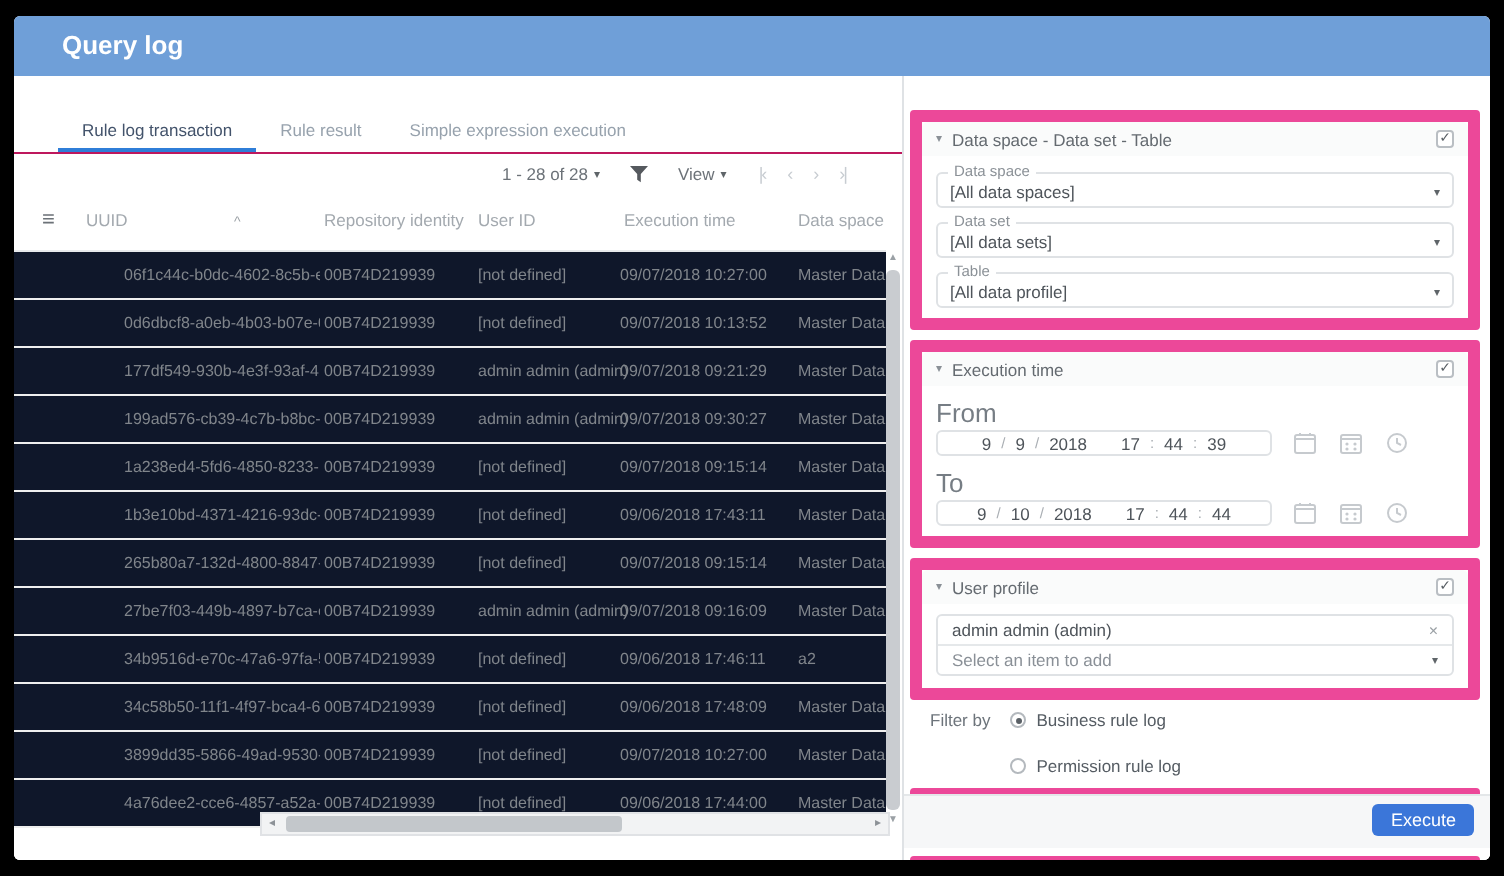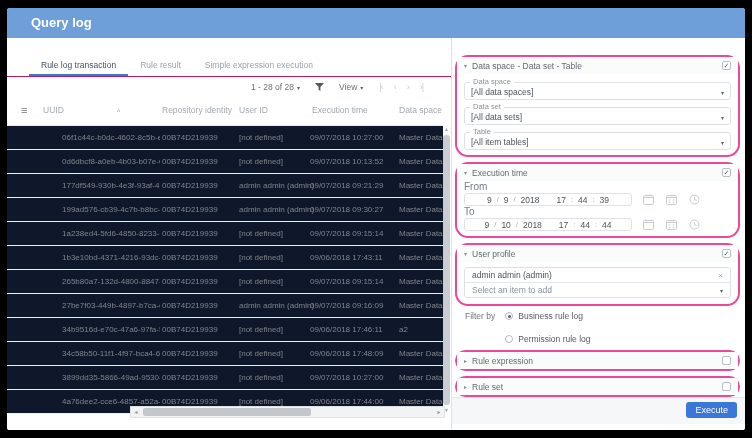--- a/index.html
+++ b/index.html
@@ -51,33 +51,33 @@
   .vsarrow{font-size:5px;color:#9aa0a5;line-height:7px}
   .vthumb{width:7px;flex:1;background:#c9ccd0;border-radius:3px;margin:2px 0}
   .hscroll{position:absolute;left:123px;top:368px;width:315px;height:12px;background:#f2f3f4;
            border:1px solid #e0e2e5;box-sizing:border-box;display:flex;align-items:center;z-index:5}
   .harrow{font-size:6px;color:#8d9297;width:10px;text-align:center;line-height:10px}
   .htrack{flex:1;position:relative;height:100%}
   .hthumb{position:absolute;left:2px;top:1px;bottom:1px;width:168px;background:#c3c7cb;border-radius:2px}
 
   
   .rp{position:absolute;inset:0;padding-top:17px;box-sizing:border-box}
-  .card{margin:0 5px 5px 3px;border:2px solid #ec4899;border-radius:13px;background:#fff}
+  .card{margin:0 5px 5px 3px;border:6px solid #ec4899;border-radius:2px;background:#fff}
   .card-h{height:17px;display:flex;align-items:center;gap:5px;padding:0 7px;font-size:8.5px;
           color:#646a70;background:#fafbfb;border-radius:3px 3px 0 0}
   .arrow{font-size:6px;color:#8a9096}
   .cb{width:9px;height:9px;border:1px solid #b9bec3;border-radius:2px;margin-left:auto;
       font-size:7px;line-height:8px;text-align:center;color:#585e64;background:#fff;box-sizing:border-box}
   .fld{border:1px solid #dfe2e5;border-radius:3px;margin:1px 7px 3px;padding:0 0 1px}
   .fld legend{margin-left:5px;padding:0 3px;font-size:7.5px;line-height:8px;color:#8b9197}
   .sel{display:flex;align-items:center;height:12px;padding:0 6px;font-size:8.5px;color:#4e545a;cursor:pointer}
   .sel .caret{margin-left:auto}
   .card1-body{padding:3px 0 2px}
   .et-body{padding:0 7px 5px}
-  .flabel{font-size:10px;color:#767d84;margin:0 0 1px}
+  .flabel{font-size:13px;color:#767d84;margin:6px 0 1px}
   .daterow{display:flex;align-items:center}
   .datebox{width:168px;height:13px;border:1px solid #dfe2e5;border-radius:3px;display:flex;
            align-items:center;justify-content:center;gap:5px;font-size:8.5px;color:#4e545a;box-sizing:border-box}
   .dsep{color:#a9aeb3;font-size:7.5px}
   .dspace{width:7px}
   .dicons{display:flex;gap:12px;margin-left:11px;align-items:center}
   .dicons svg{display:block;cursor:pointer}
   .listbox{margin:5px 7px 6px;border:1px solid #dfe2e5;border-radius:3px}
   .chip{height:14px;display:flex;align-items:center;padding:0 7px;font-size:8.5px;color:#4e545a}
   .x{margin-left:auto;color:#9aa0a5;font-size:8px;cursor:pointer}
@@ -279,21 +279,21 @@
             <fieldset class="fld">
               <legend>Data set</legend>
               <div class="sel">
                 <span>[All data sets]</span>
                 <span class="caret">▾</span>
               </div>
             </fieldset>
             <fieldset class="fld">
               <legend>Table</legend>
               <div class="sel">
-                <span>[All item tables]</span>
+                <span>[All data profile]</span>
                 <span class="caret">▾</span>
               </div>
             </fieldset>
           </div>
         </div>
 
         <div class="card">
           <div class="card-h">
             <span class="arrow">▾</span>
             <span>Execution time</span>

